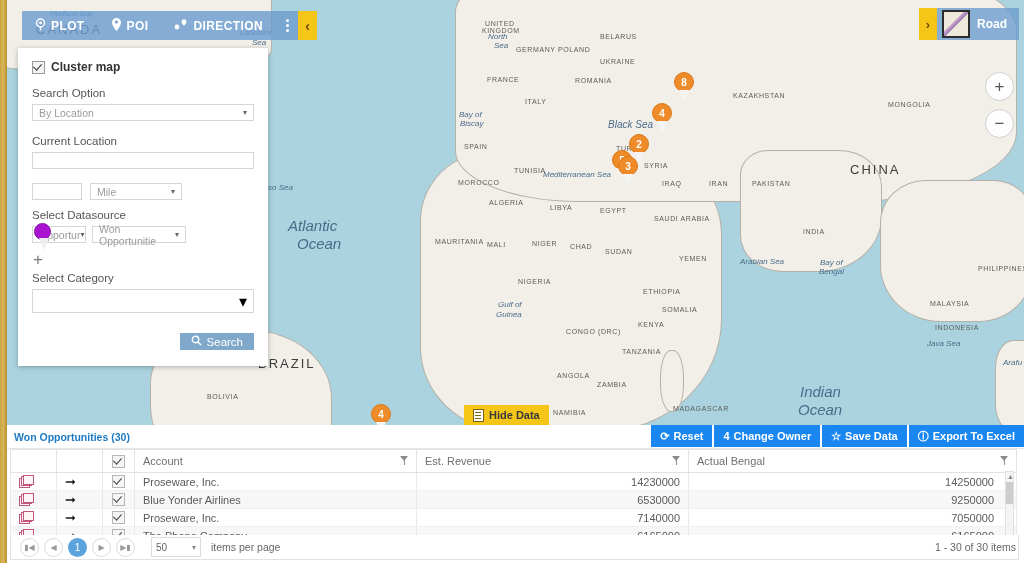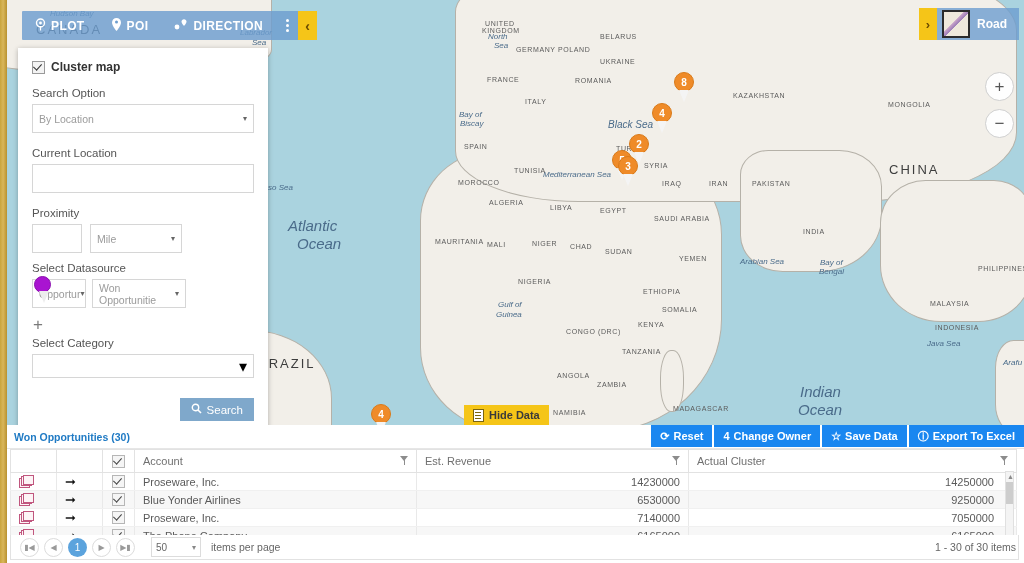--- a/index.html
+++ b/index.html
@@ -63,40 +63,40 @@
   .panel-head .pin-box{width:30px;height:33px;background:#d4513e;display:flex;align-items:center;justify-content:center;}
   .panel-head .pin-glyph{color:#fff;font-size:14px;line-height:1;}
   .panel-title{color:#fff;font-size:12.5px;font-weight:bold;margin-left:12px;flex:1;}
   .panel-close{color:#fff;font-size:15px;margin-right:13px;cursor:pointer;line-height:1;}
   .panel-body{padding:12px 14px 16px 14px;}
   .chk-row{display:flex;align-items:flex-end;gap:6px;margin-bottom:13px;}
   .chkbox{width:11px;height:11px;border:1px solid #9a9a9a;background:#f3f3f3;position:relative;flex:none;}
   .chkbox.checked:after{content:"";position:absolute;left:2px;top:0px;width:4px;height:7px;border:solid #333;border-width:0 1.6px 1.6px 0;transform:rotate(42deg);}
   .chk-label{font-size:12px;font-weight:bold;color:#333;}
   .fld-label{font-size:11.5px;color:#555;margin-bottom:5px;}
-  .sel, .txt{width:100%;height:29px;border:1px solid #d6d6d6;background:#fff;box-sizing:border-box;
+  .sel, .txt{width:100%;height:17px;border:1px solid #d6d6d6;background:#fff;box-sizing:border-box;
       font-size:10.5px;color:#9b9b9b;padding:0 6px;display:flex;align-items:center;}
   .sel{justify-content:space-between;cursor:pointer;}
   .sel .caret{color:#666;font-size:8px;}
   .txt{margin-bottom:0;}
   .gap{height:14px;}
   .gap-s{height:9px;}
   .row2{display:flex;gap:8px;align-items:center;}
   .row2 .sm{width:50px;}
   .row2 .md{width:92px;}
   .ds-row{display:flex;gap:6px;align-items:flex-start;}
   .ds-a{width:54px;}
   .ds-b{width:94px;}
   .ds-pin{margin-left:2px;margin-top:-3px;}
   .ds-pin .head{width:17px;height:17px;border-radius:50%;background:#a914d1;border:1px solid #8a0fae;}
   .ds-pin .tail{width:0;height:0;margin:-2px auto 0;border-left:5px solid transparent;border-right:5px solid transparent;border-top:12px solid #ededed;}
   .plus{font-size:17px;color:#7a7a7a;margin:8px 0 4px 1px;cursor:pointer;line-height:1;}
   .cat-sel{width:100%;height:24px;border:1px solid #d6d6d6;display:flex;align-items:center;justify-content:flex-end;padding:0 6px;box-sizing:border-box;cursor:pointer;}
   .search-wrap{display:flex;justify-content:flex-end;margin-top:20px;}
-  .search-btn{background:#7fa8cb;color:#fff;font-size:11.5px;height:23px;display:flex;align-items:center;gap:5px;padding:0 11px;cursor:pointer;}
+  .search-btn{background:#7fa8cb;color:#fff;font-size:11.5px;height:17px;display:flex;align-items:center;gap:5px;padding:0 11px;cursor:pointer;}
 
   
   .grid-wrap{position:absolute;left:0;top:425px;width:1024px;height:138px;background:#fff;z-index:55;}
   .grid-topbar{height:23px;position:relative;border-bottom:1px solid #e6e6e6;}
   .grid-caption{position:absolute;left:14px;top:6px;font-size:10.5px;font-weight:bold;color:#1f7ac4;}
   .grid-actions{position:absolute;right:0;top:0;display:flex;height:22px;gap:2px;}
   .gbtn{background:#1a87f0;color:#fff;font-size:11px;font-weight:bold;display:flex;align-items:center;gap:4px;padding:0 9px;cursor:pointer;}
   table.grid{position:absolute;left:10px;top:24px;width:1007px;border-collapse:collapse;table-layout:fixed;}
   table.grid th{height:22px;background:#fff;border:1px solid #e2e2e2;font-size:11px;font-weight:normal;color:#707070;text-align:left;padding:0 8px;position:relative;}
   table.grid td{height:17px;border-left:1px solid #e9e9e9;border-right:1px solid #e9e9e9;border-bottom:1px solid #f0f0f0;
@@ -177,21 +177,21 @@
         <div class="label" style="left: 662px; top: 180px;">IRAQ</div>
         <div class="label" style="left: 709px; top: 180px;">IRAN</div>
         <div class="label" style="left: 458px; top: 179px;">MOROCCO</div>
         <div class="label" style="left: 514px; top: 167px;">TUNISIA</div>
         <div class="label" style="left: 489px; top: 199px;">ALGERIA</div>
         <div class="label" style="left: 550px; top: 204px;">LIBYA</div>
         <div class="label" style="left: 600px; top: 207px;">EGYPT</div>
         <div class="label" style="left: 654px; top: 215px;">SAUDI ARABIA</div>
         <div class="label" style="left: 752px; top: 180px;">PAKISTAN</div>
         <div class="label" style="left: 803px; top: 228px;">INDIA</div>
-        <div class="label big" style="left: 889px; top: 162px;">CHINA</div>
+        <div class="label big" style="left: 850px; top: 162px;">CHINA</div>
         <div class="label" style="left: 435px; top: 238px;">MAURITANIA</div>
         <div class="label" style="left: 487px; top: 241px;">MALI</div>
         <div class="label" style="left: 532px; top: 240px;">NIGER</div>
         <div class="label" style="left: 570px; top: 243px;">CHAD</div>
         <div class="label" style="left: 605px; top: 248px;">SUDAN</div>
         <div class="label" style="left: 679px; top: 255px;">YEMEN</div>
         <div class="sea-label" style="left: 740px; top: 257px;">Arabian Sea</div>
         <div class="sea-label" style="left: 820px; top: 258px;">Bay of</div>
         <div class="sea-label" style="left: 819px; top: 267px;">Bengal</div>
         <div class="label" style="left: 978px; top: 265px;">PHILIPPINES</div>
@@ -314,21 +314,20 @@
       <div class="sel">
         <span>By Location</span>
         <span class="caret">▾</span>
       </div>
 
       <div class="gap"></div>
       <div class="fld-label">Current Location</div>
       <input class="txt" type="text" value="" placeholder="" style="">
 
       <div class="gap"></div>
-      <div class="fld-label">Proximity</div>
       <div class="row2">
         <input class="txt sm" type="text" value="" style="">
         <div class="sel md">
           <span>Mile</span>
           <span class="caret">▾</span>
         </div>
       </div>
 
       <div class="gap-s"></div>
       <div class="fld-label">Select Datasource</div>
@@ -410,21 +409,21 @@
           </th>
           <th>
             <span>Account</span>
             <span class="funnel"></span>
           </th>
           <th>
             <span>Est. Revenue</span>
             <span class="funnel"></span>
           </th>
           <th>
-            <span>Actual Cluster</span>
+            <span>Actual Bengal</span>
             <span class="funnel"></span>
           </th>
         </tr>
       </thead>
       <tbody id="grid-body">
           <tr>
             <td><span class="rec-icon"><span></span><span></span><span></span></span></td>
             <td><span class="arrow-glyph">➞</span></td>
             <td style="text-align: center; padding: 0px;"><span class="cellchk"></span></td>
             <td>Proseware, Inc.</td>

